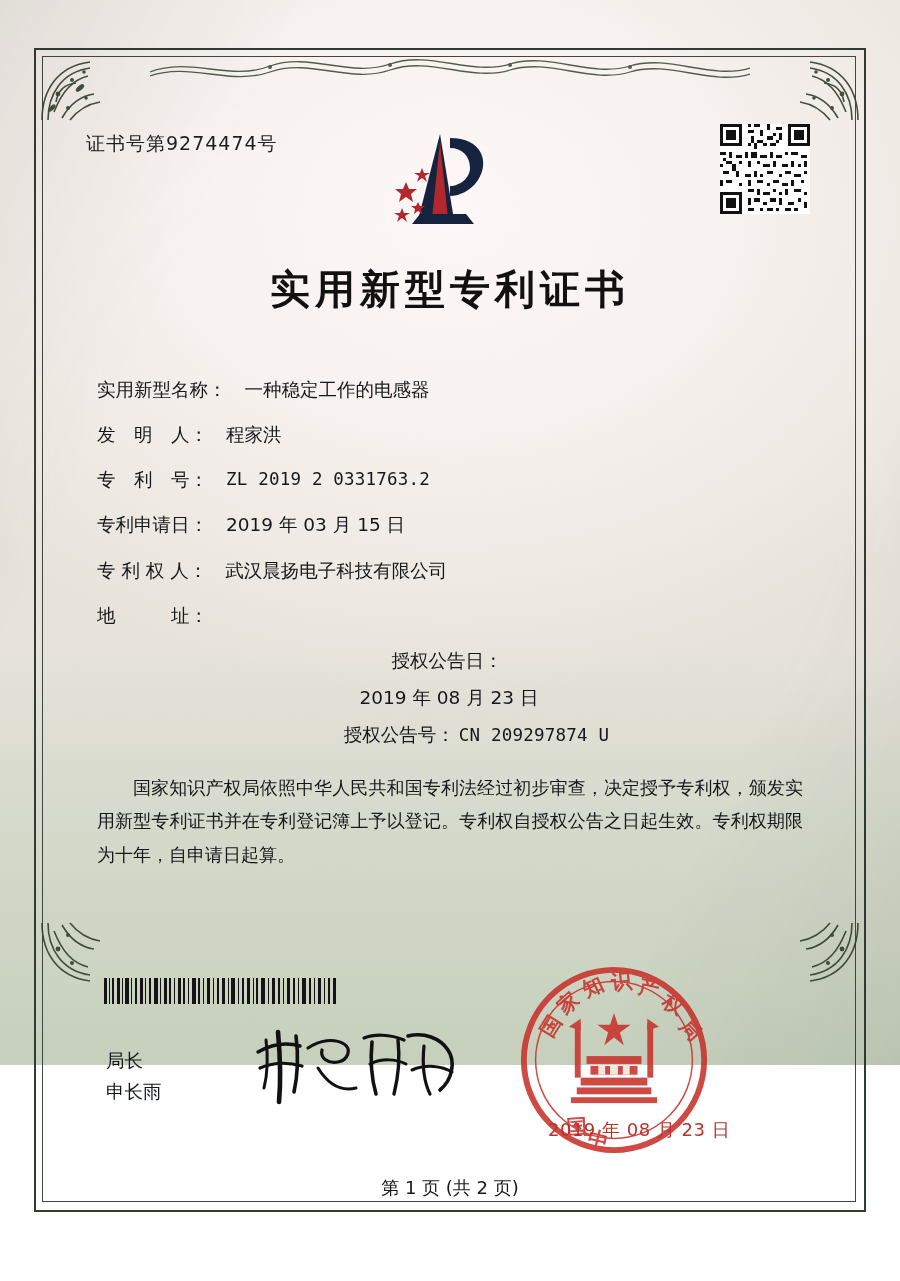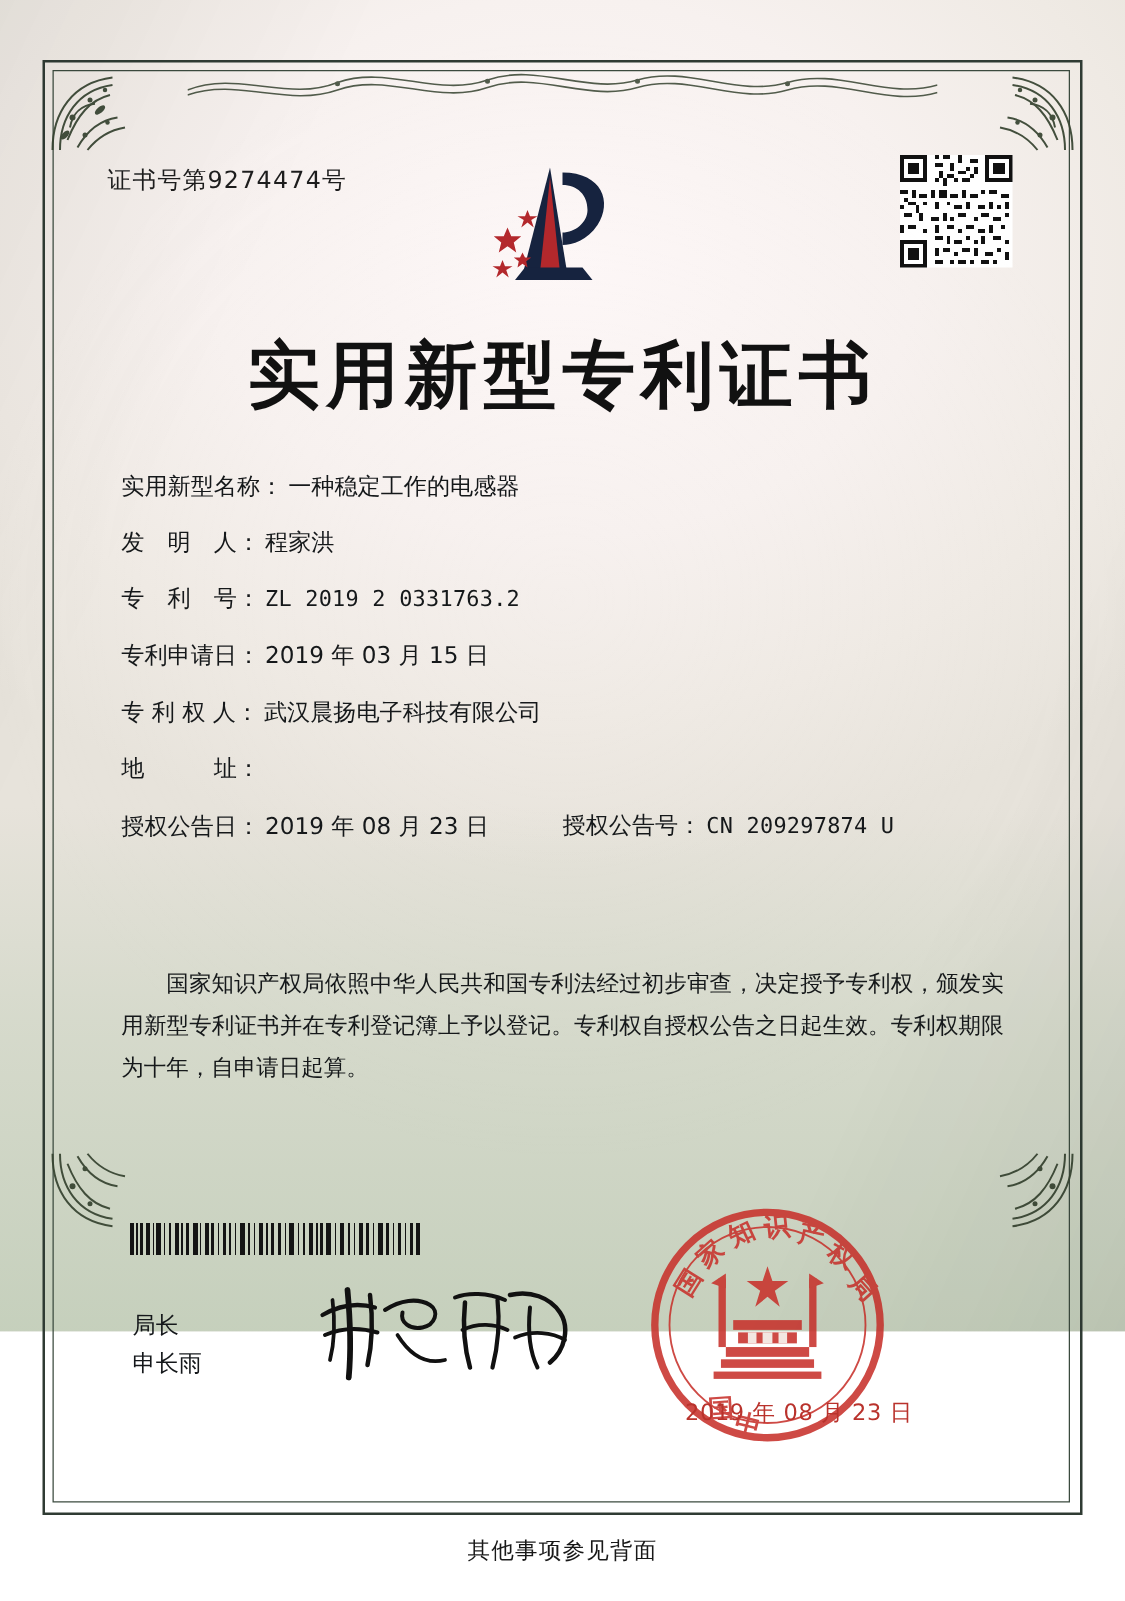--- a/index.html
+++ b/index.html
@@ -100,53 +100,55 @@
     right: 90px; top: 124px;
     width: 90px; height: 90px;
   }
   .qr svg { width:100%; height:100%; display:block; }
 
   .title {
     position: absolute;
     left: 0; right: 0;
     top: 262px;
     text-align: center;
-    font-size: 58px;
+    font-size: 40px;
     font-weight: bold;
     letter-spacing: 5px;
     color: #111;
     font-family: Liberation Mono, monospace;
   }
 
   
   .fields {
     position: absolute;
     left: 97px;
     top: 378px;
     width: 700px;
     font-family: "DejaVu Sans", sans-serif;
     color: #15181a;
   }
   .row {
     display: flex;
-    align-items: flex-end;
+    align-items: center;
     margin-bottom: 22px;
     font-size: 18.5px;
     line-height: 1.25;
+    gap: 14px;
   }
   .row .label {
     white-space: pre;
     flex: 0 0 auto;
   }
   .row .value {
     margin-left: 4px;
   }
   .row.grant {
     justify-content: flex-start;
     margin-bottom: 18px;
+    flex-direction: column;
   }
   .row.grant .group2 {
     margin-left: 59px;
     display: flex;
     align-items: baseline;
   }
   .mono { font-family: "DejaVu Sans Mono", monospace; font-size: 17.5px; letter-spacing: .2px;}
 
   
   .paras {
@@ -589,15 +591,15 @@
           <text transform="translate(148,44) rotate(30)">权</text>
           <text transform="translate(166,66) rotate(48)">局</text>
           <text transform="translate(72,186) rotate(14)">中</text>
           <text transform="translate(52,176) rotate(-4)">国</text>
         </g>
       </g>
     </svg>
   </div>
   <div class="seal-date">2019 年 08 月 23 日</div>
 
-  <div class="footnote">其他事项参见背面</div>
+  <div class="page-no">第 1 页 (共 2 页)</div>
 
 </div>
 
 </body></html>

